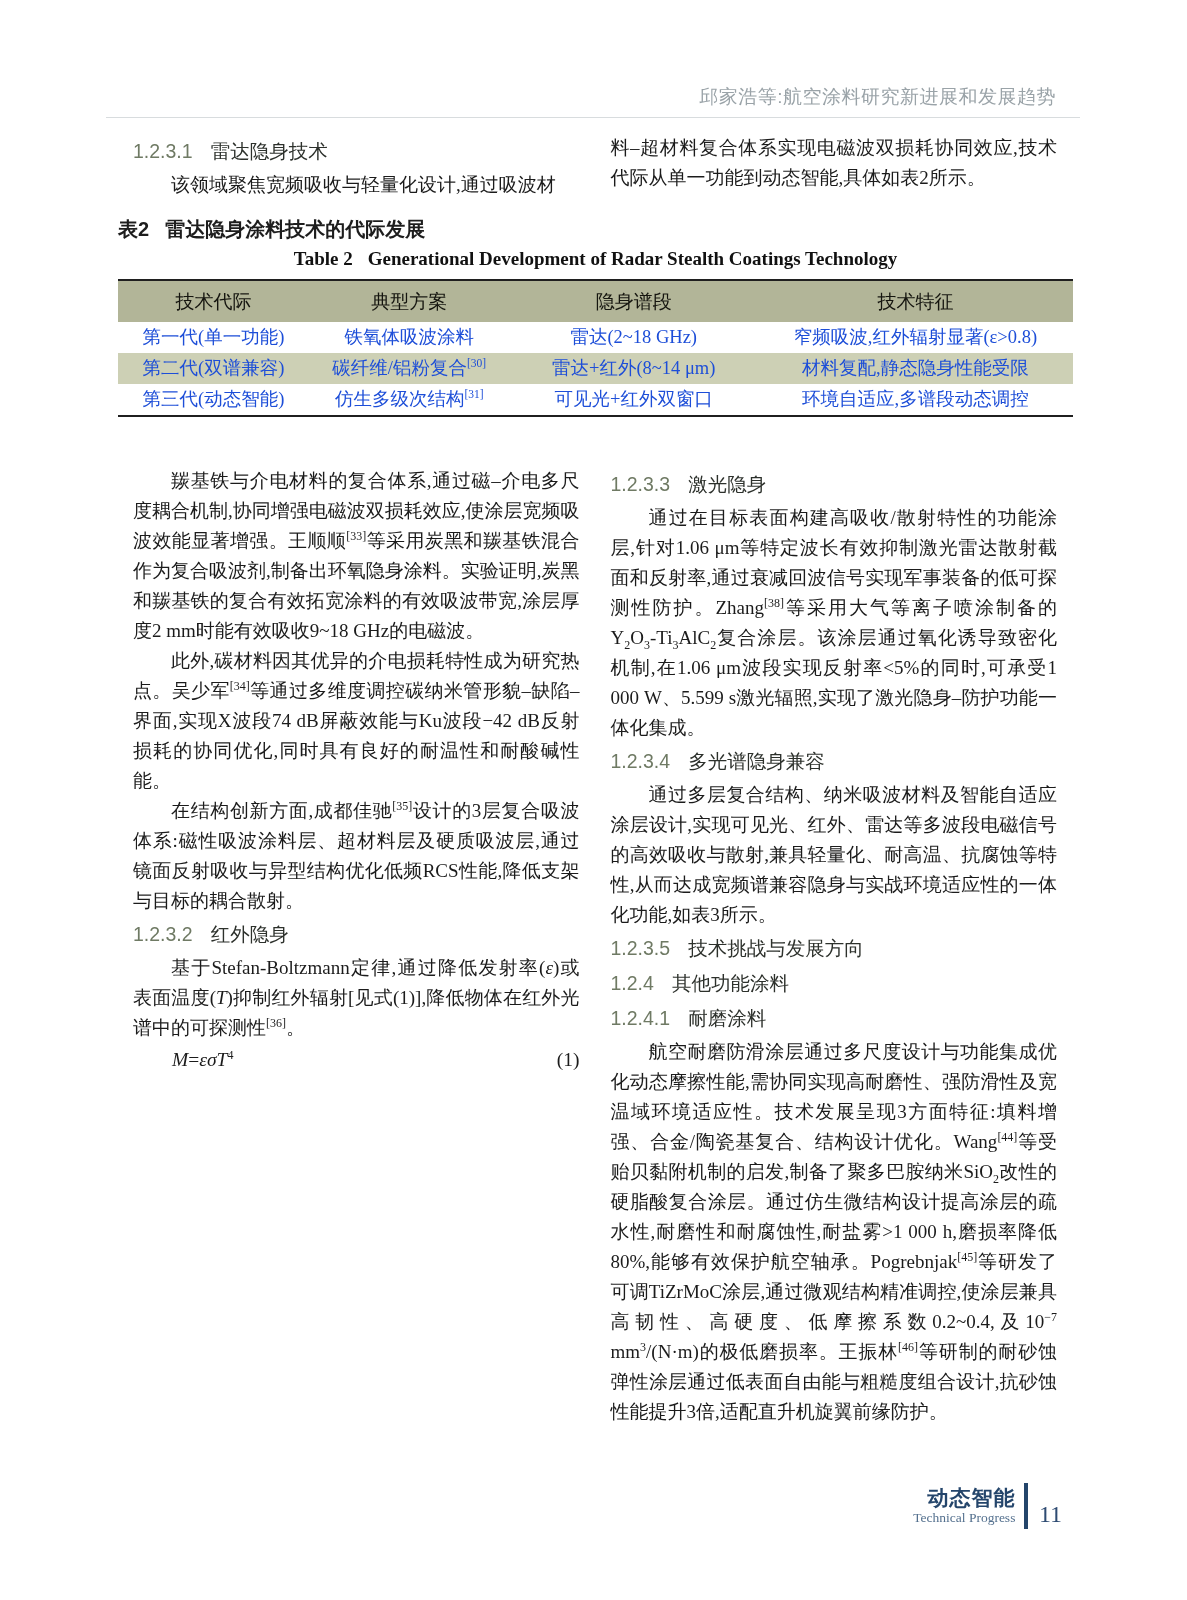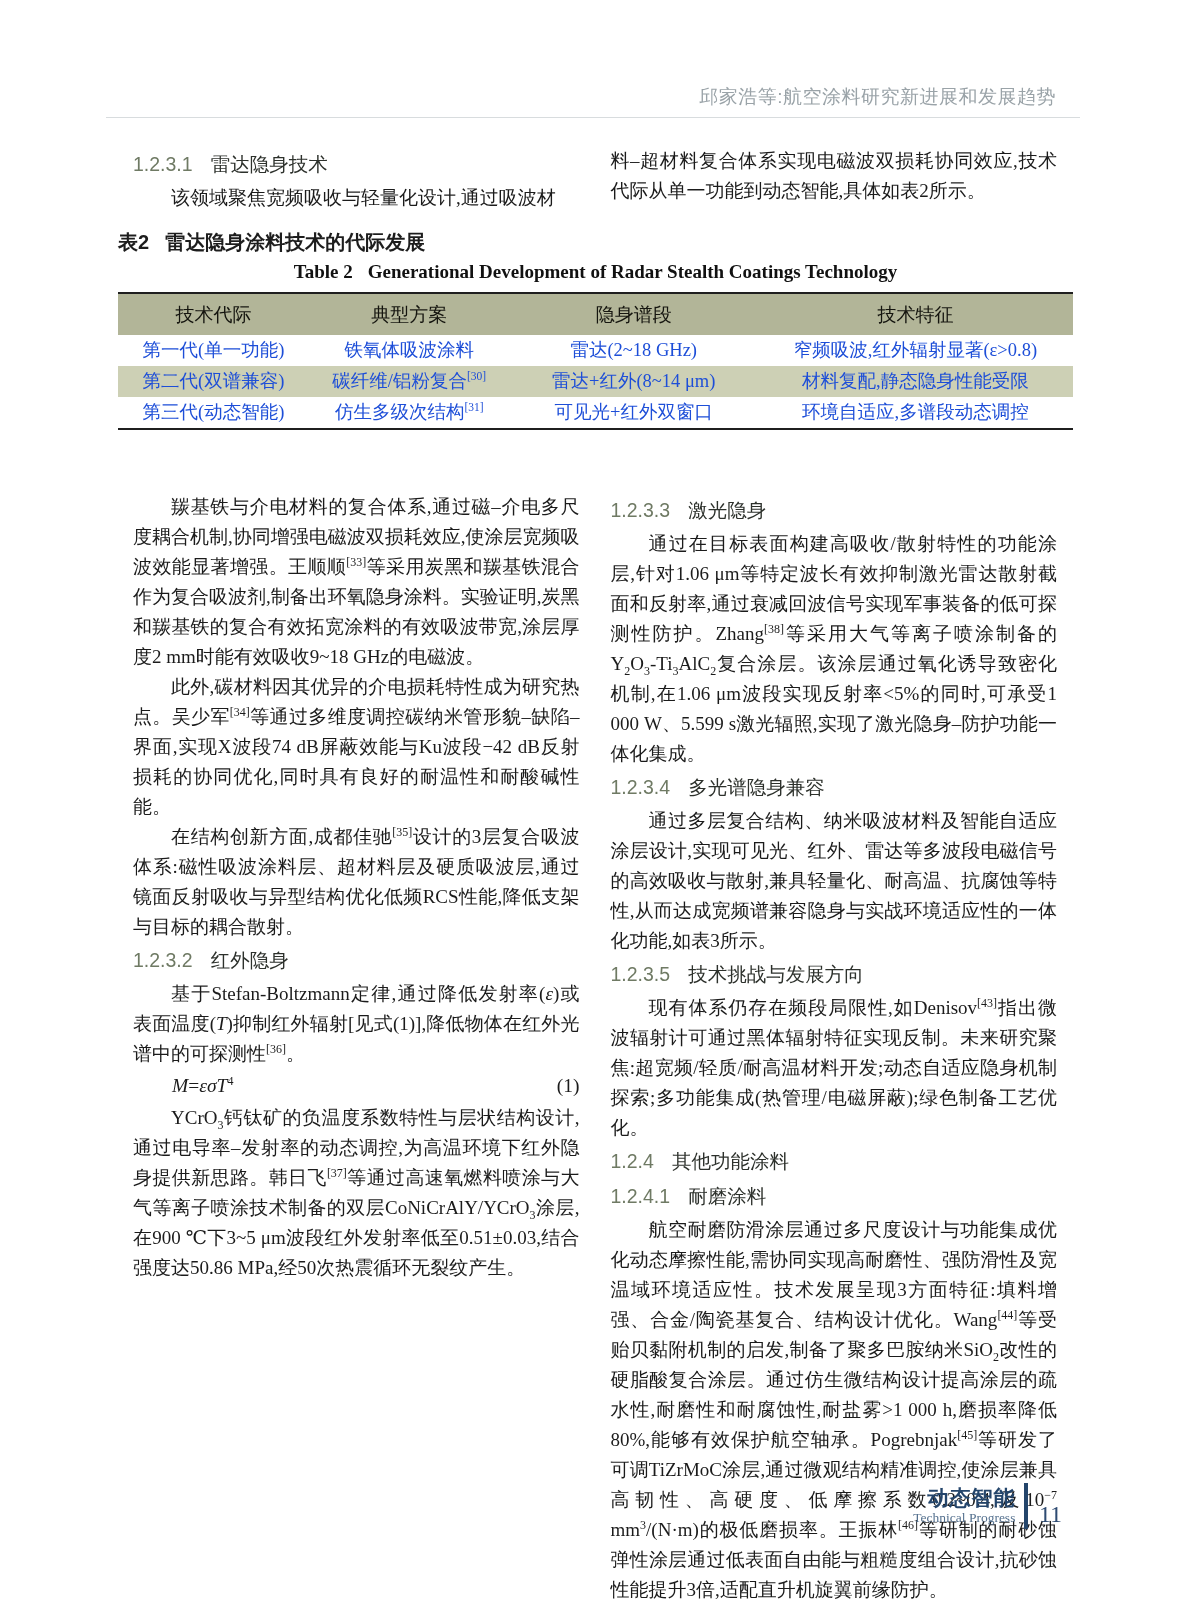--- a/index.html
+++ b/index.html
@@ -7,21 +7,21 @@
        font-family:"Liberation Serif","DejaVu Serif",serif;color:#1b1b1b;}
   .page{position:absolute;inset:0;padding-left:16px;}
 
   .running-head{position:absolute;top:84px;right:131px;
     font-family:"Liberation Sans","DejaVu Sans",sans-serif;
     font-size:19px;color:#9aa3a8;letter-spacing:.5px;}
   .head-rule{position:absolute;top:117px;left:106px;right:107px;height:1px;background:#d8dcde;}
 
   .content{position:absolute;top:133px;left:133px;right:130px;}
   .twocol{display:flex;gap:31px;}
-  .col{flex:1;min-width:0;margin-top:13px;}
+  .col{flex:1;min-width:0;}
 
   p.body{margin:0;font-size:19px;line-height:30px;text-align:justify;}
   p.indent{text-indent:2em;}
   sup{font-size:12px;line-height:0;}
   sub{font-size:12px;line-height:0;}
 
   .sec-h{margin:2px 0;font-family:"Liberation Sans","DejaVu Sans",sans-serif;
     font-size:19.5px;line-height:33px;font-weight:normal;}
   .sec-num{color:#6f7a64;margin-right:18px;}
   .sec-title{color:#2d312c;}
@@ -131,35 +131,33 @@
         <p class="body indent">此外,碳材料因其优异的介电损耗特性成为研究热点。吴少军<sup>[34]</sup>等通过多维度调控碳纳米管形貌–缺陷–界面,实现X波段74 dB屏蔽效能与Ku波段−42 dB反射损耗的协同优化,同时具有良好的耐温性和耐酸碱性能。</p>
         <p class="body indent">在结构创新方面,成都佳驰<sup>[35]</sup>设计的3层复合吸波体系:磁性吸波涂料层、超材料层及硬质吸波层,通过镜面反射吸收与异型结构优化低频RCS性能,降低支架与目标的耦合散射。</p>
         <h4 class="sec-h">
           <span class="sec-num">1.2.3.2</span><span class="sec-title">红外隐身</span>
         </h4>
         <p class="body indent">基于Stefan-Boltzmann定律,通过降低发射率(<i>ε</i>)或表面温度(<i>T</i>)抑制红外辐射[见式(1)],降低物体在红外光谱中的可探测性<sup>[36]</sup>。</p>
         <div class="eq">
           <span class="eq-body"><i>M</i>=<i>εσT</i><sup>4</sup></span>
           <span class="eq-no">(1)</span>
         </div>
-        <p class="body indent">YCrO<sub>3</sub>钙钛矿的负温度系数特性与层状结构设计,通过电导率–发射率的动态调控,为高温环境下红外隐身提供新思路。韩日飞<sup>[37]</sup>等通过高速氧燃料喷涂与大气等离子喷涂技术制备的双层CoNiCrAlY/YCrO<sub>3</sub>涂层,在900 ℃下3~5 μm波段红外发射率低至0.51±0.03,结合强度达50.86 MPa,经50次热震循环无裂纹产生。</p>
       </div>
       <div class="col">
         <h4 class="sec-h">
           <span class="sec-num">1.2.3.3</span><span class="sec-title">激光隐身</span>
         </h4>
         <p class="body indent">通过在目标表面构建高吸收/散射特性的功能涂层,针对1.06 μm等特定波长有效抑制激光雷达散射截面和反射率,通过衰减回波信号实现军事装备的低可探测性防护。Zhang<sup>[38]</sup>等采用大气等离子喷涂制备的Y<sub>2</sub>O<sub>3</sub>-Ti<sub>3</sub>AlC<sub>2</sub>复合涂层。该涂层通过氧化诱导致密化机制,在1.06 μm波段实现反射率&lt;5%的同时,可承受1 000 W、5.599 s激光辐照,实现了激光隐身–防护功能一体化集成。</p>
         <h4 class="sec-h">
           <span class="sec-num">1.2.3.4</span><span class="sec-title">多光谱隐身兼容</span>
         </h4>
         <p class="body indent">通过多层复合结构、纳米吸波材料及智能自适应涂层设计,实现可见光、红外、雷达等多波段电磁信号的高效吸收与散射,兼具轻量化、耐高温、抗腐蚀等特性,从而达成宽频谱兼容隐身与实战环境适应性的一体化功能,如表3所示。</p>
         <h4 class="sec-h">
           <span class="sec-num">1.2.3.5</span><span class="sec-title">技术挑战与发展方向</span>
         </h4>
-        <p class="body indent">现有体系仍存在频段局限性,如Denisov<sup>[43]</sup>指出微波辐射计可通过黑体辐射特征实现反制。未来研究聚焦:超宽频/轻质/耐高温材料开发;动态自适应隐身机制探索;多功能集成(热管理/电磁屏蔽);绿色制备工艺优化。</p>
         <h4 class="sec-h">
           <span class="sec-num">1.2.4</span><span class="sec-title">其他功能涂料</span>
         </h4>
         <h4 class="sec-h">
           <span class="sec-num">1.2.4.1</span><span class="sec-title">耐磨涂料</span>
         </h4>
         <p class="body indent">航空耐磨防滑涂层通过多尺度设计与功能集成优化动态摩擦性能,需协同实现高耐磨性、强防滑性及宽温域环境适应性。技术发展呈现3方面特征:填料增强、合金/陶瓷基复合、结构设计优化。Wang<sup>[44]</sup>等受贻贝黏附机制的启发,制备了聚多巴胺纳米SiO<sub>2</sub>改性的硬脂酸复合涂层。通过仿生微结构设计提高涂层的疏水性,耐磨性和耐腐蚀性,耐盐雾&gt;1 000 h,磨损率降低80%,能够有效保护航空轴承。Pogrebnjak<sup>[45]</sup>等研发了可调TiZrMoC涂层,通过微观结构精准调控,使涂层兼具高韧性、高硬度、低摩擦系数0.2~0.4,及10<sup>−7</sup> mm<sup>3</sup>/(N·m)的极低磨损率。王振林<sup>[46]</sup>等研制的耐砂蚀弹性涂层通过低表面自由能与粗糙度组合设计,抗砂蚀性能提升3倍,适配直升机旋翼前缘防护。</p>
       </div>
     </div>
   </div>

